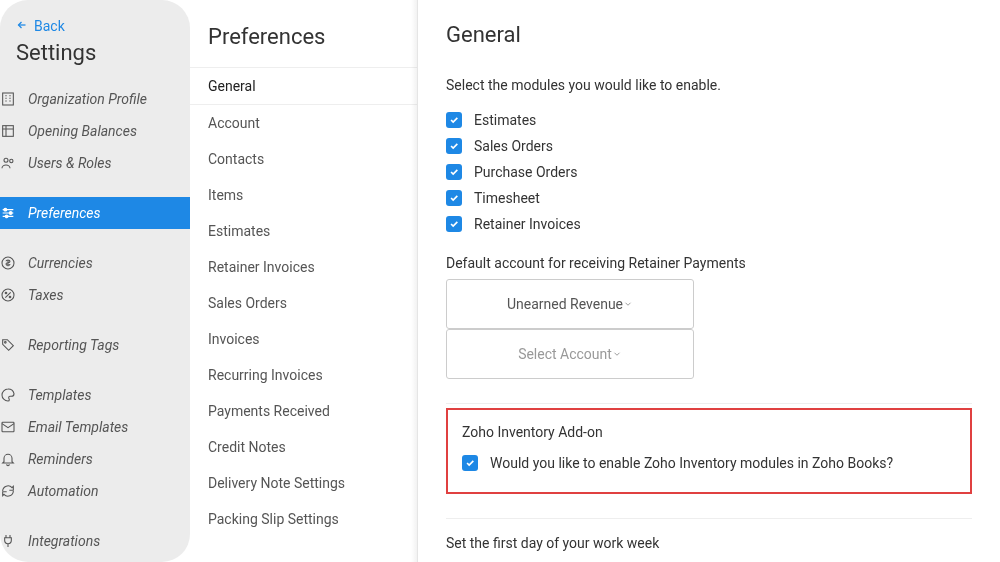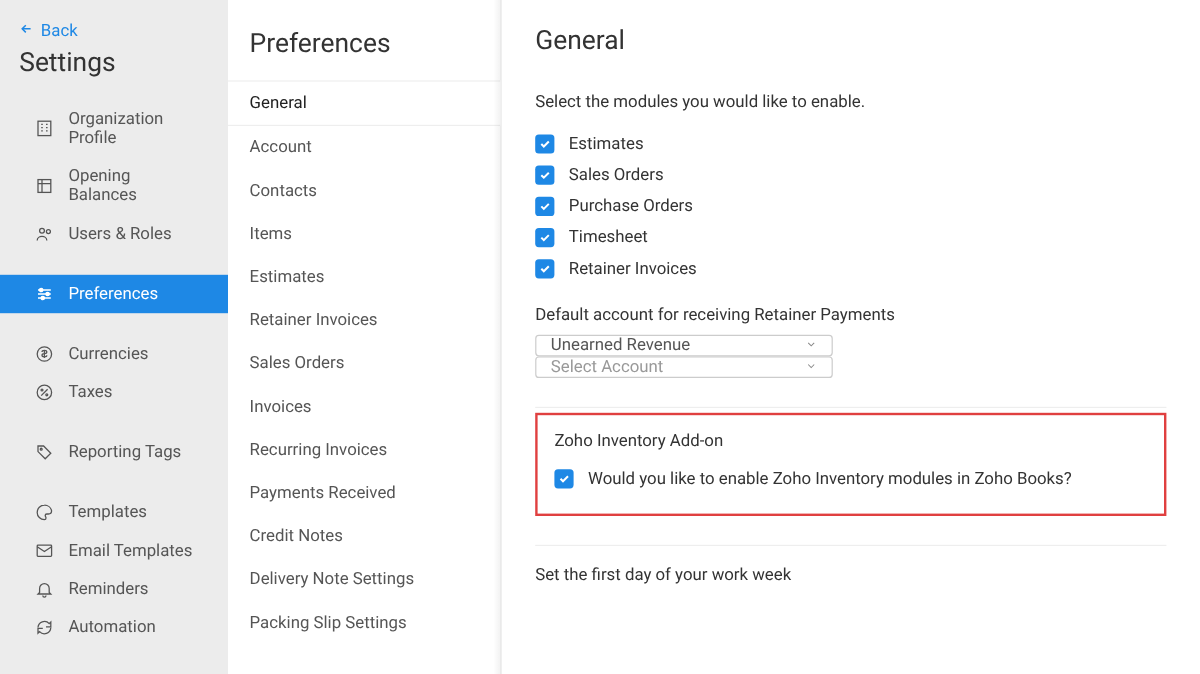--- a/index.html
+++ b/index.html
@@ -13,43 +13,45 @@
     overflow: hidden;
     display: flex;
   }
   
   .sidebar {
     width: 190px;
     background: #ececec;
     height: 100%;
     padding-top: 18px;
     flex-shrink: 0;
+    border-radius: 28px;
   }
   .back-link {
     display: flex;
     align-items: center;
     gap: 6px;
     color: #1e88e5;
     padding: 0 16px 6px;
     font-size: 14px;
     cursor: pointer;
   }
   .settings-title {
     font-size: 22px;
     font-weight: 400;
     padding: 0 16px 18px;
     color: #333;
   }
   .sb-item {
     display: flex;
     align-items: center;
     gap: 12px;
-    padding: 8px 29px;
+    padding: 8px 0;
     cursor: pointer;
     color: #555;
+    font-style: italic;
   }
   .sb-item.active {
     background: #1e88e5;
     color: #fff;
   }
   .sb-item .icon {
     width: 16px;
     height: 16px;
     display: inline-flex;
     align-items: center;
@@ -134,23 +136,23 @@
     margin-bottom: 8px;
     color: #333;
     display:flex;
     align-items:center;
     gap:6px;
   }
   .select-box {
     width: 248px;
     border: 1px solid #ccc;
     border-radius: 3px;
-    padding: 0 12px;
+    padding: 16px 12px;
     display: flex;
-    justify-content: space-between;
+    justify-content: center;
     align-items: center;
     color: #555;
     cursor: pointer;
   }
   .select-box .chev { color:#888; }
   hr.sep {
     border: none;
     border-top: 1px solid #eee;
     margin: 24px 0 0;
   }

